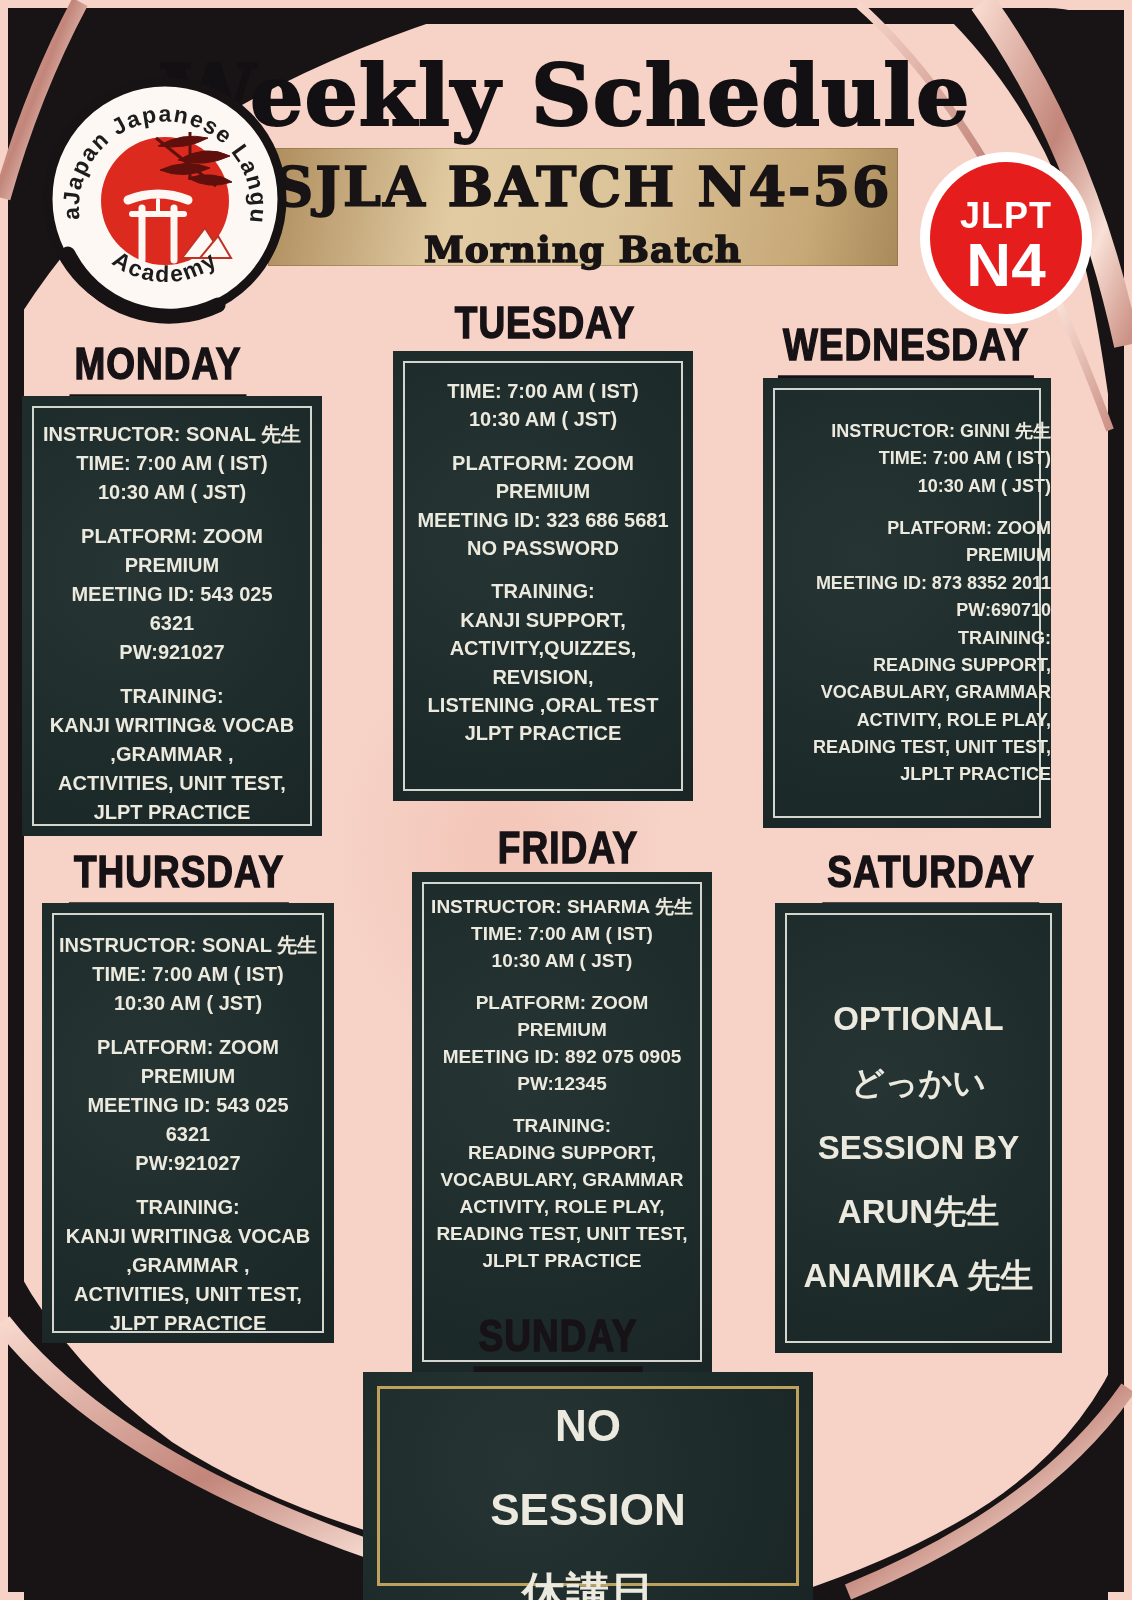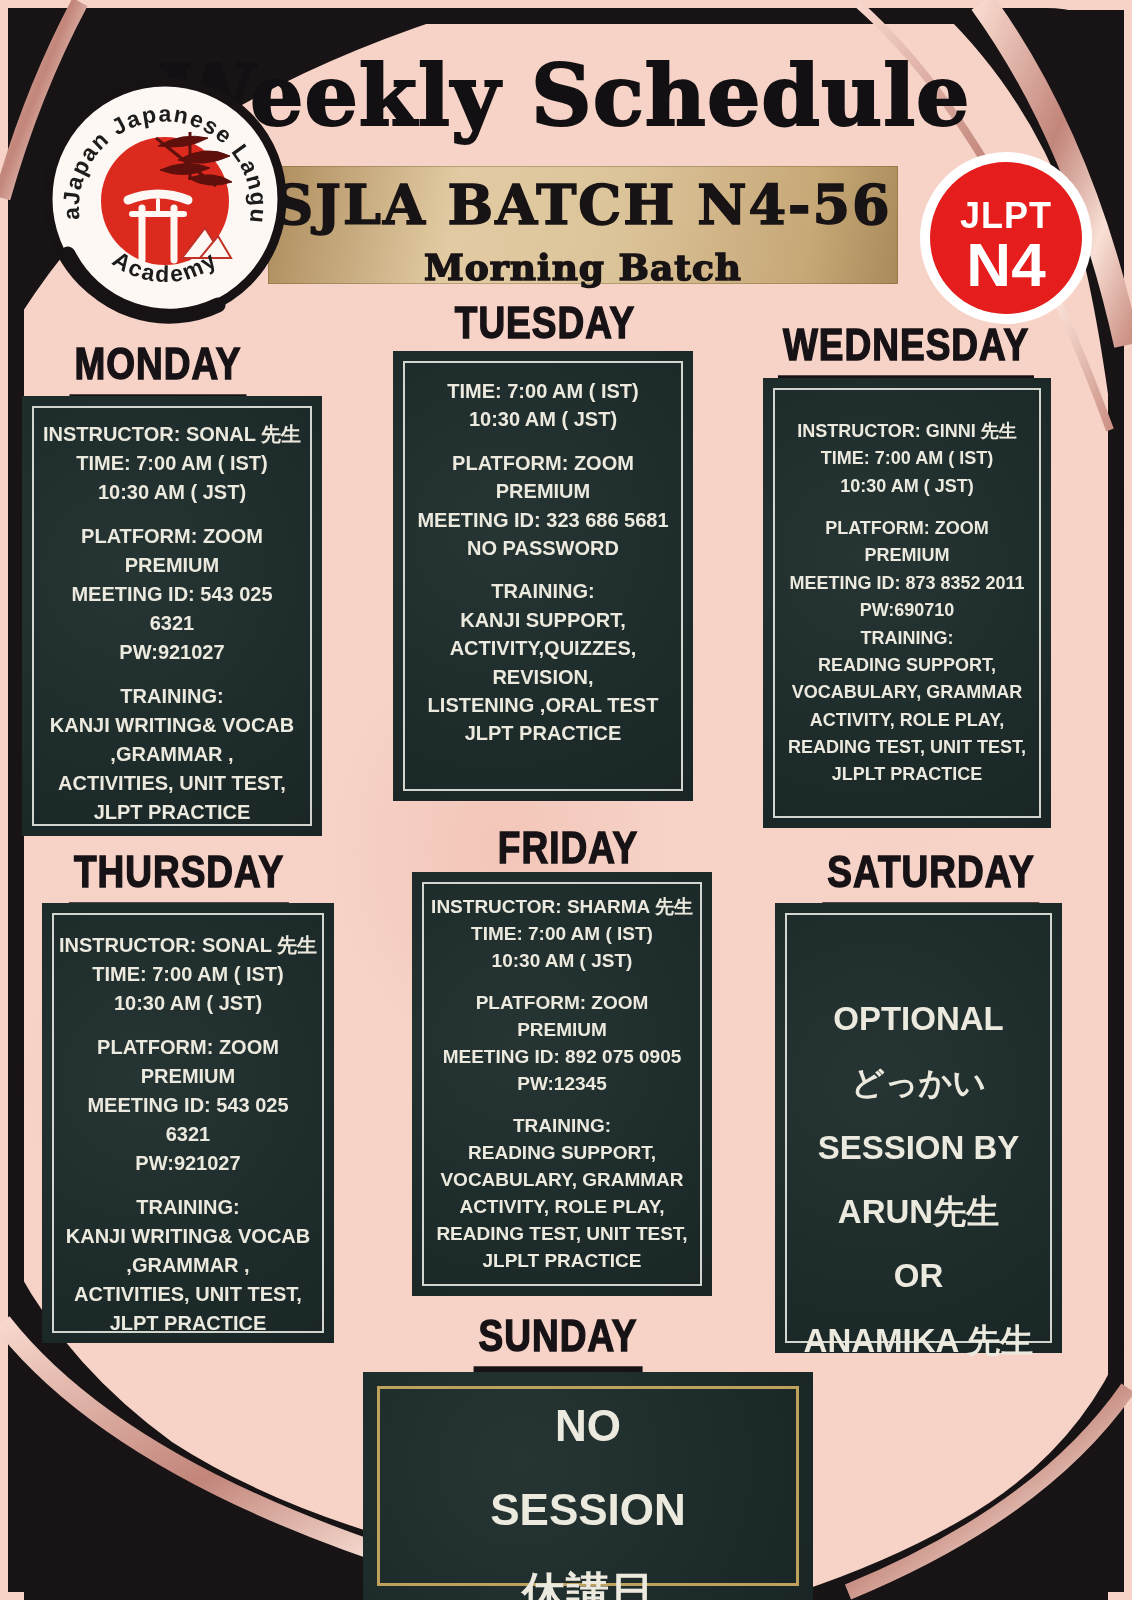--- a/index.html
+++ b/index.html
@@ -17,21 +17,21 @@
   .b2{left:20px;top:900px;width:300px;height:360px;background:radial-gradient(closest-side,rgba(238,178,160,.30),rgba(238,178,160,0));}
   .b3{left:760px;top:520px;width:280px;height:340px;background:radial-gradient(closest-side,rgba(244,198,180,.40),rgba(244,198,180,0));}
 
   .title{
     position:absolute;left:566px;top:46px;transform:translateX(-50%);
     font-family:"DejaVu Serif","Liberation Serif",serif;font-weight:bold;
     font-size:84px;color:#131013;white-space:nowrap;letter-spacing:1px;
     -webkit-text-stroke:2px #131013;
   }
   .banner{
-    position:absolute;left:268px;top:166px;width:630px;height:118px;
+    position:absolute;left:268px;top:148px;width:630px;height:118px;
     background:linear-gradient(100deg,#ad8c5c 0%,#e2cba3 30%,#dcc49a 55%,#c7a877 80%,#b query09257 100%);
     background:linear-gradient(100deg,#ad8c5c 0%,#e2cba3 30%,#dcc49a 55%,#c7a877 85%,#a98a5a 100%);
     box-shadow:inset 0 0 0 1px rgba(110,85,40,.35);
     text-align:center;color:#181314;
     font-family:"DejaVu Serif","Liberation Serif",serif;font-weight:bold;
   }
   .banner .l1{font-size:54px;line-height:66px;margin-top:6px;-webkit-text-stroke:1.5px #181314;letter-spacing:2px;}
   .banner .l2{font-size:36px;line-height:58px;-webkit-text-stroke:1.5px #181314;letter-spacing:1px;}
 
   .logo-svg{position:absolute;left:40px;top:74px;width:250px;height:250px;}
@@ -56,23 +56,23 @@
     background:radial-gradient(circle at 35% 40%,#263534 0%,#1f2c2c 55%,#1a2626 100%);
     text-align:center;font-weight:bold;
   }
   .card::before{
     content:"";position:absolute;inset:10px;
     border:2px solid var(--bc,rgba(243,243,236,.85));
     pointer-events:none;
   }
   .d-mon .card{left:22px; top:396px; width:300px;height:440px;font-size:20px;}
   .d-tue .card{left:393px;top:351px; width:300px;height:450px;font-size:20px;}
-  .d-wed .card{left:763px;top:378px; width:288px;height:450px;font-size:18px;}
+  .d-wed .card{left:763px;top:378px; width:288px;height:450px;font-size:18px;text-align:right;}
   .d-thu .card{left:42px; top:903px; width:292px;height:440px;font-size:20px;}
-  .d-fri .card{left:412px;top:872px; width:300px;height:424px;font-size:19px;}
+  .d-fri .card{left:412px;top:872px; width:300px;height:500px;font-size:19px;}
   .d-sat .card{left:775px;top:903px; width:287px;height:450px;font-size:33px;}
   .d-sun .card{left:363px;top:1372px;width:450px;height:228px;font-size:44px;--bc:#bda15c;}
   .d-sun .card::before{inset:14px;border-width:3px;}
 
   .lines{position:relative;}
   .d-mon .lines{padding-top:24px;}
   .d-tue .lines{padding-top:26px;}
   .d-wed .lines{padding-top:40px;}
   .d-thu .lines{padding-top:28px;}
   .d-fri .lines{padding-top:22px;}
@@ -288,21 +288,20 @@
   </section>
 
   <section class="day d-sat">
     <h2 class="day-h">SATURDAY</h2>
     <div class="card">
       <div class="lines">
           <div class="line">OPTIONAL</div>
           <div class="line">どっかい</div>
           <div class="line">SESSION BY</div>
           <div class="line">ARUN先生</div>
-          <div class="line">OR</div>
           <div class="line">ANAMIKA 先生</div>
         </div>
     </div>
   </section>
 
   <section class="day d-sun">
     <h2 class="day-h">SUNDAY</h2>
     <div class="card">
       <div class="lines">
           <div class="line">NO</div>

